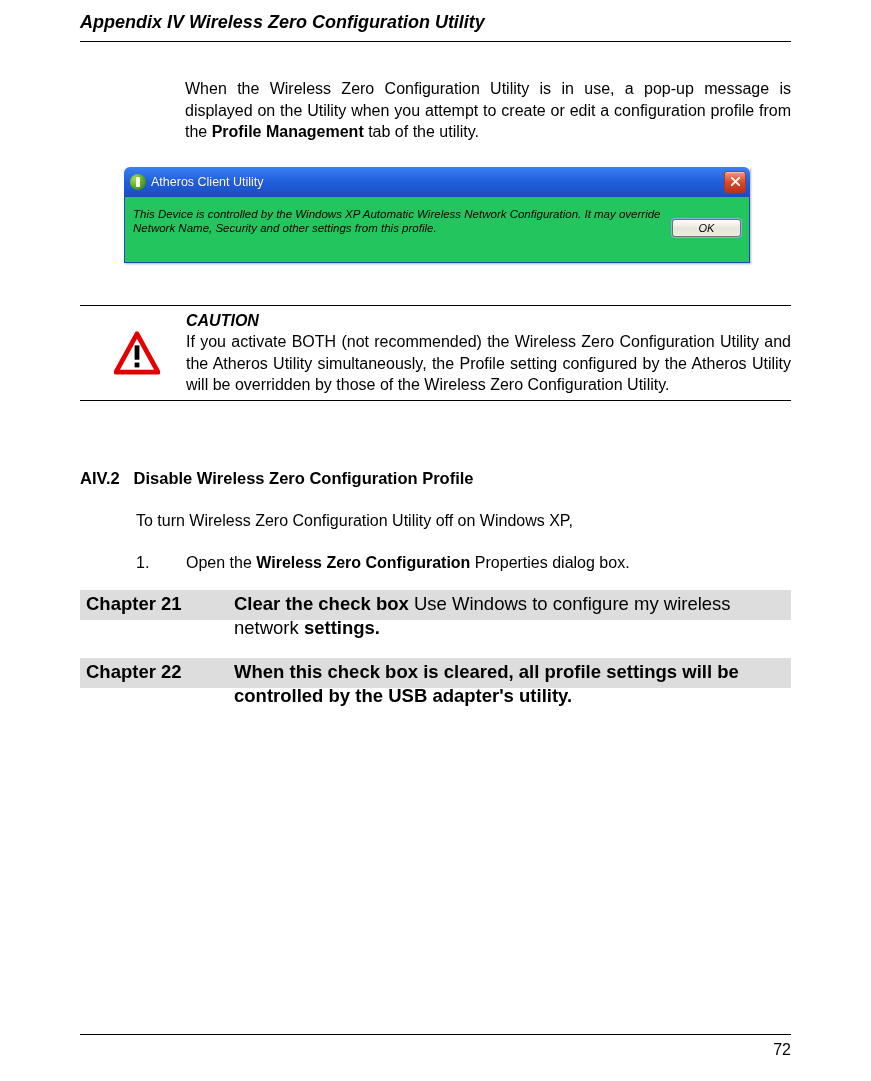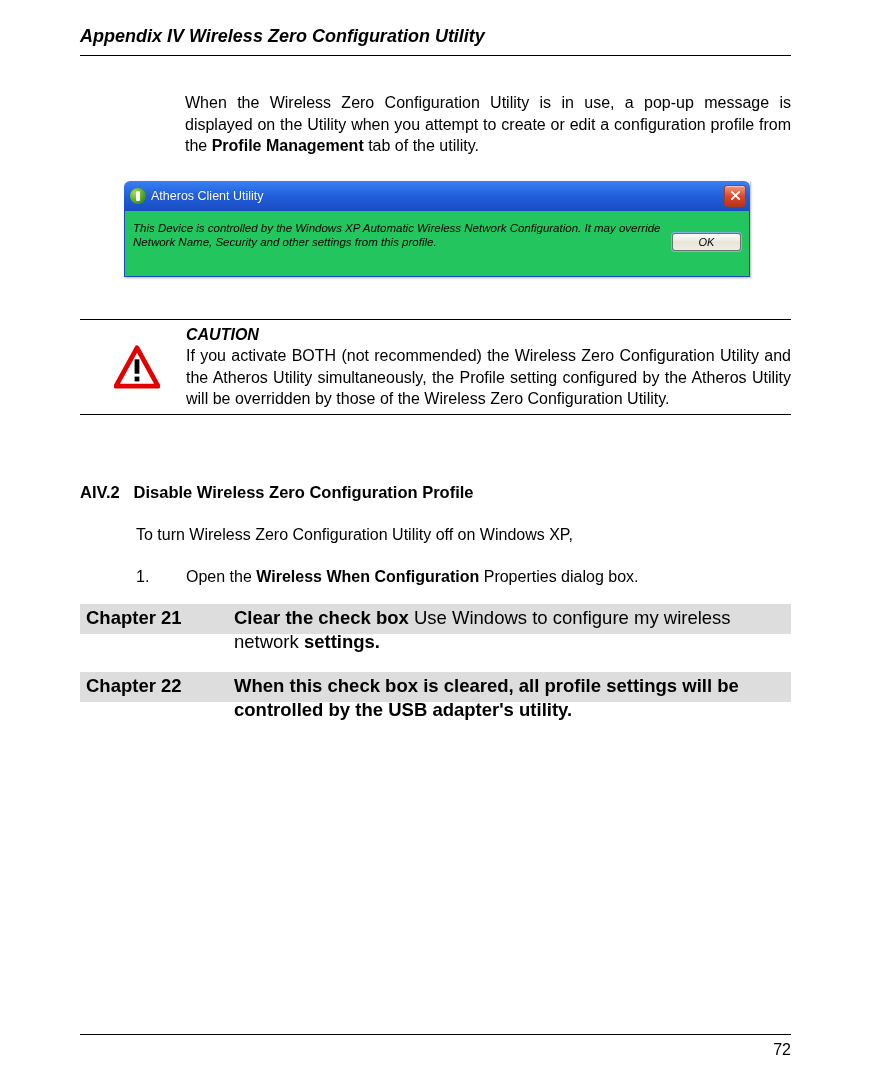--- a/index.html
+++ b/index.html
@@ -8,21 +8,21 @@
     font-family: Verdana, Arial, sans-serif;
     font-size: 16px;
     color: #000;
     background: #fff;
     width: 871px;
     height: 1081px;
     position: relative;
     box-sizing: border-box;
   }
   .page {
-    padding: 14px 80px;
+    padding: 0 80px;
     box-sizing: border-box;
     width: 100%;
   }
   .header {
     font-weight: bold;
     font-style: italic;
     font-size: 18px;
     padding-top: 12px;
     padding-bottom: 8px;
     border-bottom: 1.5px solid #000;
@@ -245,21 +245,21 @@
 
   <div class="section-heading">
     <span>AIV.2</span>&nbsp;&nbsp;&nbsp;<span>Disable Wireless Zero Configuration Profile</span>
   </div>
 
   <div class="sub-text">To turn Wireless Zero Configuration Utility off on Windows XP,</div>
 
   <div class="step-row">
     <div class="step-num">1.</div>
     <div class="step-body">
-      <span>Open the </span><span class="strong-inline">Wireless When Configuration</span><span> Properties dialog box.</span>
+      <span>Open the </span><span class="strong-inline">Wireless Zero Configuration</span><span> Properties dialog box.</span>
     </div>
   </div>
 
   <div class="chapter-row">
     <div class="chapter-label">Chapter 21</div>
     <div class="chapter-body first-line-bg">
       <b>Clear the check box </b><span>Use Windows to configure my wireless network</span><b> settings.</b>
     </div>
   </div>
 

